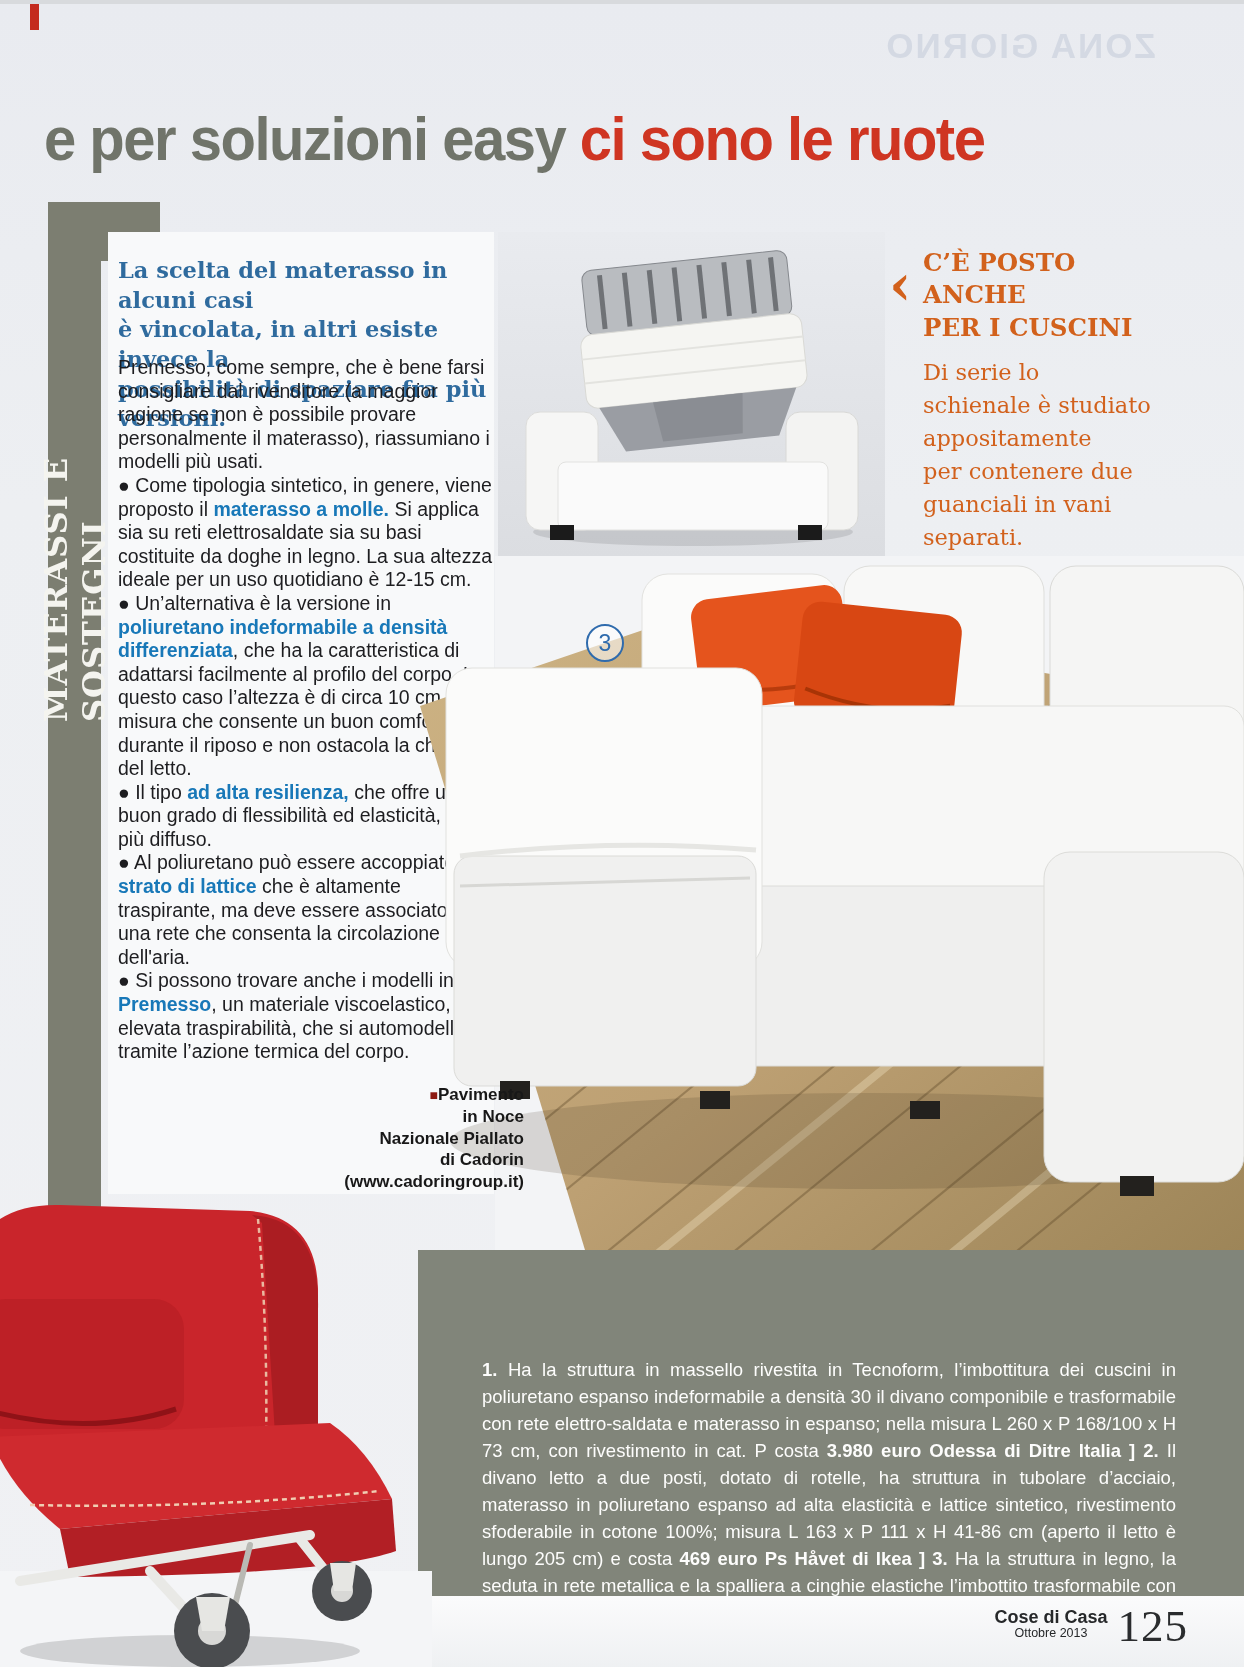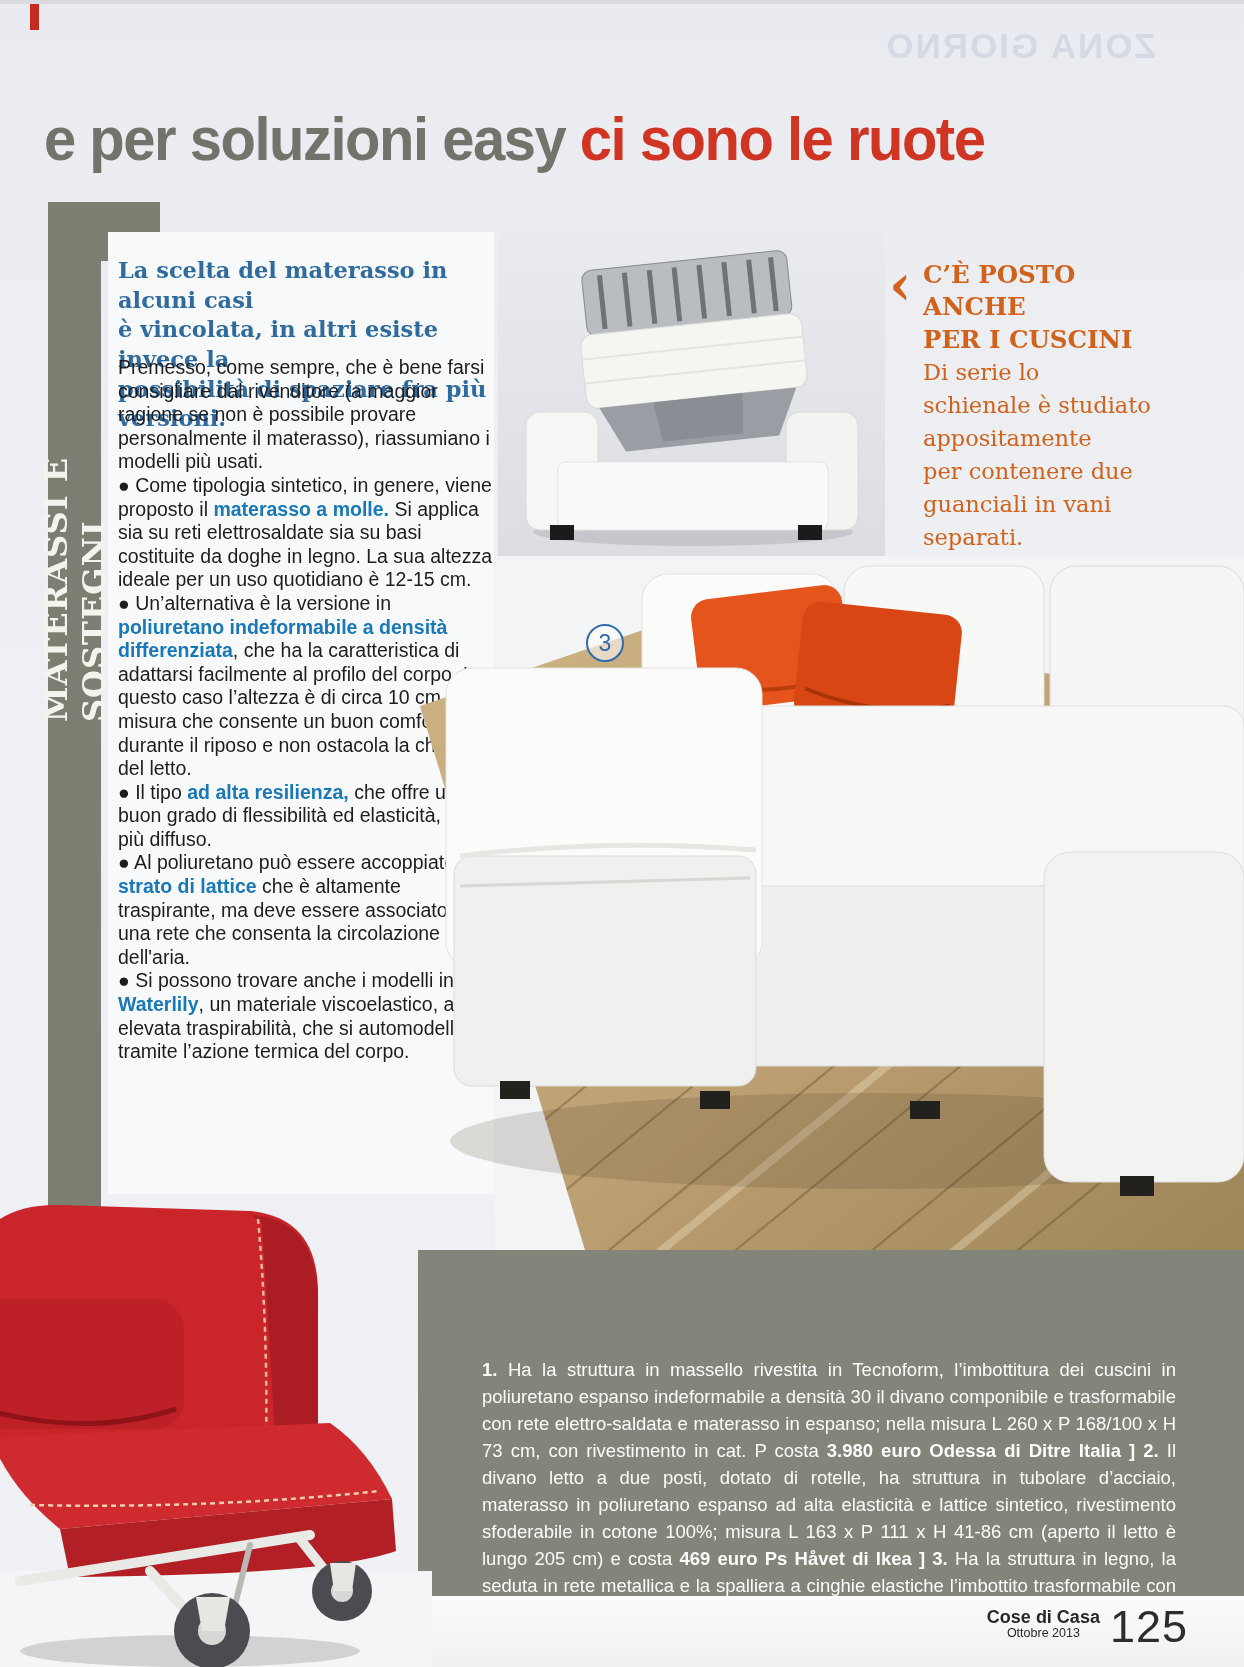--- a/index.html
+++ b/index.html
@@ -39,21 +39,21 @@
     font-size:19.5px;line-height:1.21;color:#1d1d20;}
   .bodycol p{margin:0;}
   .bodycol .hl{color:#1878b8;font-weight:bold;}
 
   
   .photo-top{left:498px;top:228px;width:387px;height:325px;}
 
   
   .callout-arrow{left:889px;top:252px;font-size:56px;font-weight:bold;color:#d2611c;
     font-family:"DejaVu Serif",serif;line-height:1;}
-  .callout-title{left:923px;top:255px;width:230px;
+  .callout-title{left:923px;top:243px;width:230px;
     font-family:"DejaVu Serif",serif;font-weight:bold;font-size:24.5px;line-height:1.32;
     color:#d2611c;white-space:pre-line;}
   .callout-body{left:923px;top:352px;width:240px;
     font-family:"DejaVu Serif",serif;font-size:22.5px;line-height:1.47;
     color:#d2611c;white-space:pre-line;}
 
   
   .photo-main{left:350px;top:552px;width:894px;height:694px;}
   .fig-circle{left:586px;top:620px;width:34px;height:34px;border:2.5px solid #2f6bad;
     border-radius:50%;color:#2f6bad;font-size:23px;font-weight:400;
@@ -73,21 +73,21 @@
   
   .photo-red{left:0;top:1195px;width:432px;height:472px;}
 
   
   .footer-strip{left:0;top:1592px;width:1244px;height:75px;
     background:linear-gradient(180deg,#fbfbfc,#eef0f2);}
   .footer-content{right:56px;top:1600px;display:flex;align-items:flex-start;gap:10px;}
   .footer-mag{text-align:center;color:#26282a;line-height:1.05;padding-top:4px;}
   .footer-mag .m1{font-size:18px;font-weight:bold;}
   .footer-mag .m2{font-size:12.5px;}
-  .footer-page{font-size:45px;color:#2a2c2e;letter-spacing:1px;line-height:1;}
+  .footer-page{font-size:45px;color:#2a2c2e;letter-spacing:1px;line-height:1;font-family:Liberation Serif, serif;}
 </style>
 </head>
 <body>
 
 <div class="page">
 
   <div class="abs corner-mark"></div>
   <div class="abs ghost">ZONA GIORNO</div>
 
   <div class="abs headline">
@@ -101,21 +101,21 @@
   <div class="abs text-panel"></div>
   <div class="abs intro">La scelta del materasso in alcuni casi
 è vincolata, in altri esiste invece la
 possibilità di spaziare fra più versioni.</div>
   <div class="abs bodycol">
     <p><span>Premesso, come sempre,  che è bene farsi consigliare dal rivenditore (a maggior ragione se non è possibile provare personalmente il materasso), riassumiano i modelli più usati.</span></p>
     <p><span>● Come tipologia sintetico, in genere, viene proposto il </span><span class="hl">materasso a molle.</span><span> Si applica sia su reti elettrosaldate sia su basi costituite da doghe in legno. La sua altezza ideale per un uso quotidiano è 12-15 cm.</span></p>
     <p><span>● Un’alternativa è la versione in </span><span class="hl">poliuretano indeformabile a densità differenziata</span><span>, che ha la caratteristica di adattarsi facilmente al profilo del corpo. In questo caso l’altezza è di circa 10 cm, una misura che consente un buon comfort durante il riposo e non ostacola la chiusura del letto.</span></p>
     <p><span>● Il tipo </span><span class="hl">ad alta resilienza,</span><span> che offre un buon grado di flessibilità ed elasticità, è il più diffuso.</span></p>
     <p><span>● Al poliuretano può essere accoppiato uno </span><span class="hl">strato di lattice</span><span> che è altamente traspirante, ma deve essere associato a una rete che consenta la circolazione dell'aria.</span></p>
-    <p><span>● Si possono trovare anche i modelli in </span><span class="hl">Waterlily</span><span>, un materiale viscoelastico, a elevata traspirabilità, che si automodella tramite l’azione termica del corpo.</span></p>
+    <p><span>● Si possono trovare anche i modelli in </span><span class="hl">Premesso</span><span>, un materiale viscoelastico, a elevata traspirabilità, che si automodella tramite l’azione termica del corpo.</span></p>
   </div>
 
   <svg class="abs photo-top" viewBox="0 0 387 325">
     <defs>
       <linearGradient id="gbg" x1="0" y1="0" x2="0" y2="1">
         <stop offset="0" stop-color="#e9ebef"></stop>
           <stop offset="1" stop-color="#dbdde1"></stop>
       </linearGradient>
     </defs>
     <rect x="0" y="0" width="387" height="325" fill="url(#gbg)"></rect>
@@ -220,20 +220,25 @@
     <g fill="#23211e">
       <rect x="150" y="525" width="30" height="18"></rect>
       <rect x="350" y="535" width="30" height="18"></rect>
       <rect x="560" y="545" width="30" height="18"></rect>
       <rect x="770" y="620" width="34" height="20"></rect>
     </g>
   </svg>
 
   <div class="abs fig-circle">3</div>
 
+  <div class="abs caption"><span class="sq">■</span><span>Pavimento
+in Noce
+Nazionale Piallato
+di Cadorin
+(www.cadoringroup.it)</span></div>
 
   <div class="abs notes-panel"></div>
   <p class="abs notes" style="margin:0"><span class="b">1. </span><span>Ha la struttura in massello rivestita in Tecnoform, l’imbottitura dei cuscini in poliuretano espanso indeformabile a densità 30 il divano componibile e trasformabile con rete elettro-saldata e materasso in espanso; nella misura L 260 x P 168/100 x H 73 cm, con rivestimento in cat. P costa </span><span class="b">3.980 euro Odessa di Ditre Italia ]</span><span>  </span><span class="b">2. </span><span>Il divano letto a due posti, dotato di rotelle, ha struttura in tubolare d’acciaio, materasso in poliuretano espanso ad alta elasticità e lattice sintetico, rivestimento sfoderabile in cotone 100%; misura L 163 x P 111 x H 41-86 cm (aperto il letto è lungo 205 cm) e costa </span><span class="b">469 euro Ps Håvet di Ikea ]</span><span>  </span><span class="b">3. </span><span>Ha la struttura in legno, la seduta in rete metallica e la spalliera a cinghie elastiche l’imbottito trasformabile con elemento chaise-longue dotato di contenitore; misura L 282 x P 95/160 x H 90 cm ed esclusa Iva costa </span><span class="b">4.000 euro Fenice di Rosini ]</span></p>
 
   <div class="abs footer-strip"></div>
 
   <svg class="abs photo-red" viewBox="0 0 432 472">
     <rect x="0" y="372" width="432" height="100" fill="#f4f5f7"></rect>
     <ellipse cx="190" cy="452" rx="170" ry="16" fill="rgba(0,0,0,0.14)"></ellipse>
 

